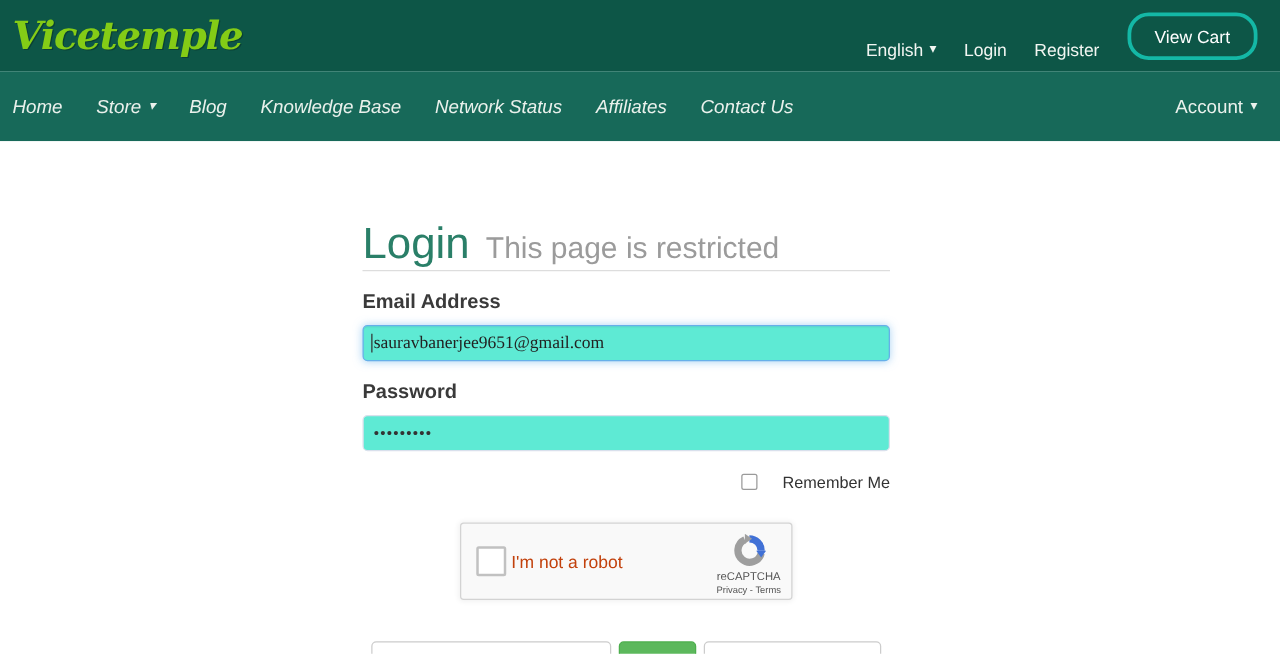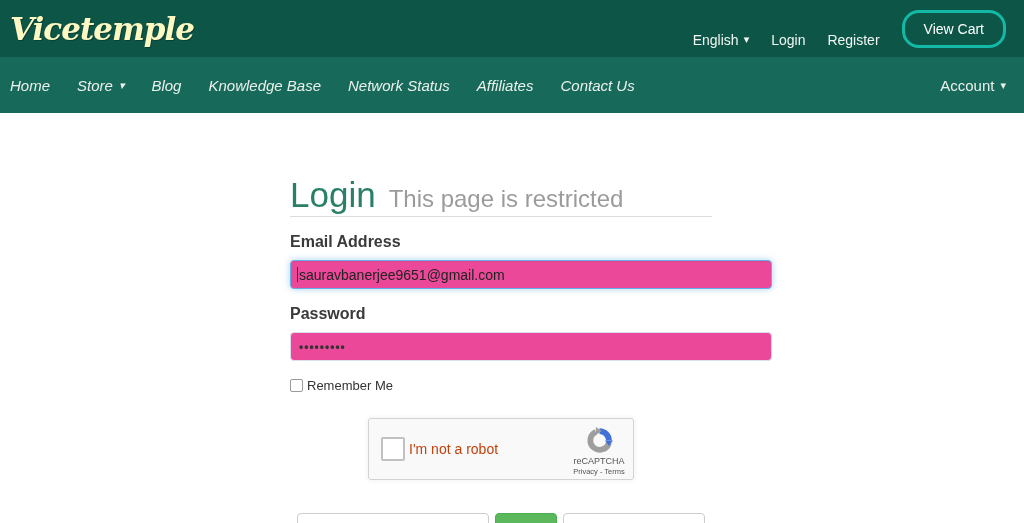--- a/index.html
+++ b/index.html
@@ -7,21 +7,21 @@
   body { font-family: "Liberation Sans", sans-serif; background: #ffffff; }
 
   
   .topbar {
     height: 57px; background: #0d5647;
     display: flex; align-items: center; justify-content: space-between;
     padding: 0 18px 0 10px;
   }
   .logo {
     font-family: "DejaVu Serif", serif; font-style: italic; font-weight: bold;
-    color: #fef9c3; font-size: 31px; letter-spacing: -1px; cursor: pointer;
+    color: #84cc16; font-size: 31px; letter-spacing: -1px; cursor: pointer;
     text-shadow: 1px 1px 0 rgba(0,0,0,.25);
     text-align: center;
   }
   .topbar-right { display: flex; align-items: flex-end; gap: 22px; }
   .toplink {
     color: #f2f6f2; font-size: 14px; text-decoration: none; cursor: pointer;
     display: inline-flex; align-items: center; gap: 5px;
   }
   .caret { font-size: 11px; color: #f2f6f2; line-height: 1; }
   .view-cart {
@@ -51,39 +51,39 @@
   .page-title { color: #2a7f68; font-size: 35px; font-weight: normal; line-height: 35px; }
   .page-subtitle { color: #9b9b9b; font-size: 24px; font-weight: normal; }
   .divider { border: 0; border-top: 1px solid #dddddd; margin-top: 3px; }
 
   .field-label {
     display: block; font-size: 16px; font-weight: bold; color: #3a3a3a;
     margin-top: 16px; margin-bottom: 9px;
   }
   .input-wrap { position: relative; }
   .text-input {
-    width: 482px; height: 29px; border-radius: 4px;
-    background: #ec4899; font-size: 14px; color: #222222;
-    padding: 0 10px 0 8px; font-family: Liberation Sans, sans-serif;
+    width: 422px; height: 29px; border-radius: 4px;
+    background: #5eead4; font-size: 14px; color: #222222;
+    padding: 0 10px 0 8px; font-family: Liberation Serif, serif;
     outline: none;
   }
   .email-input {
     border: 1px solid #66afe9;
     box-shadow: 0 0 7px rgba(102,175,233,.55), inset 0 1px 1px rgba(0,0,0,.06);
   }
   .text-caret {
     position: absolute; left: 7px; top: 7px; width: 1px; height: 15px;
     background: #333333;
   }
   .password-input {
     border: 1px solid #d9e0ec; letter-spacing: 1px; font-weight: bold;
     font-size: 12px; color: #333333;
   }
 
-  .remember-row { margin-top: 17px; display: flex; align-items: center; gap: 4px; }
+  .remember-row { margin-top: 17px; display: flex; align-items: center; gap: 20px; justify-content: flex-end; }
   .remember-checkbox {
     width: 13px; height: 13px; margin: 0; cursor: pointer;
     appearance: none; -webkit-appearance: none;
     border: 1px solid #9a9a9a; border-radius: 2px; background: #ffffff;
   }
   .remember-label { font-size: 13px; color: #333333; cursor: default; }
 
   
   .recaptcha {
     width: 266px; height: 62px; margin: 25px auto 0;

